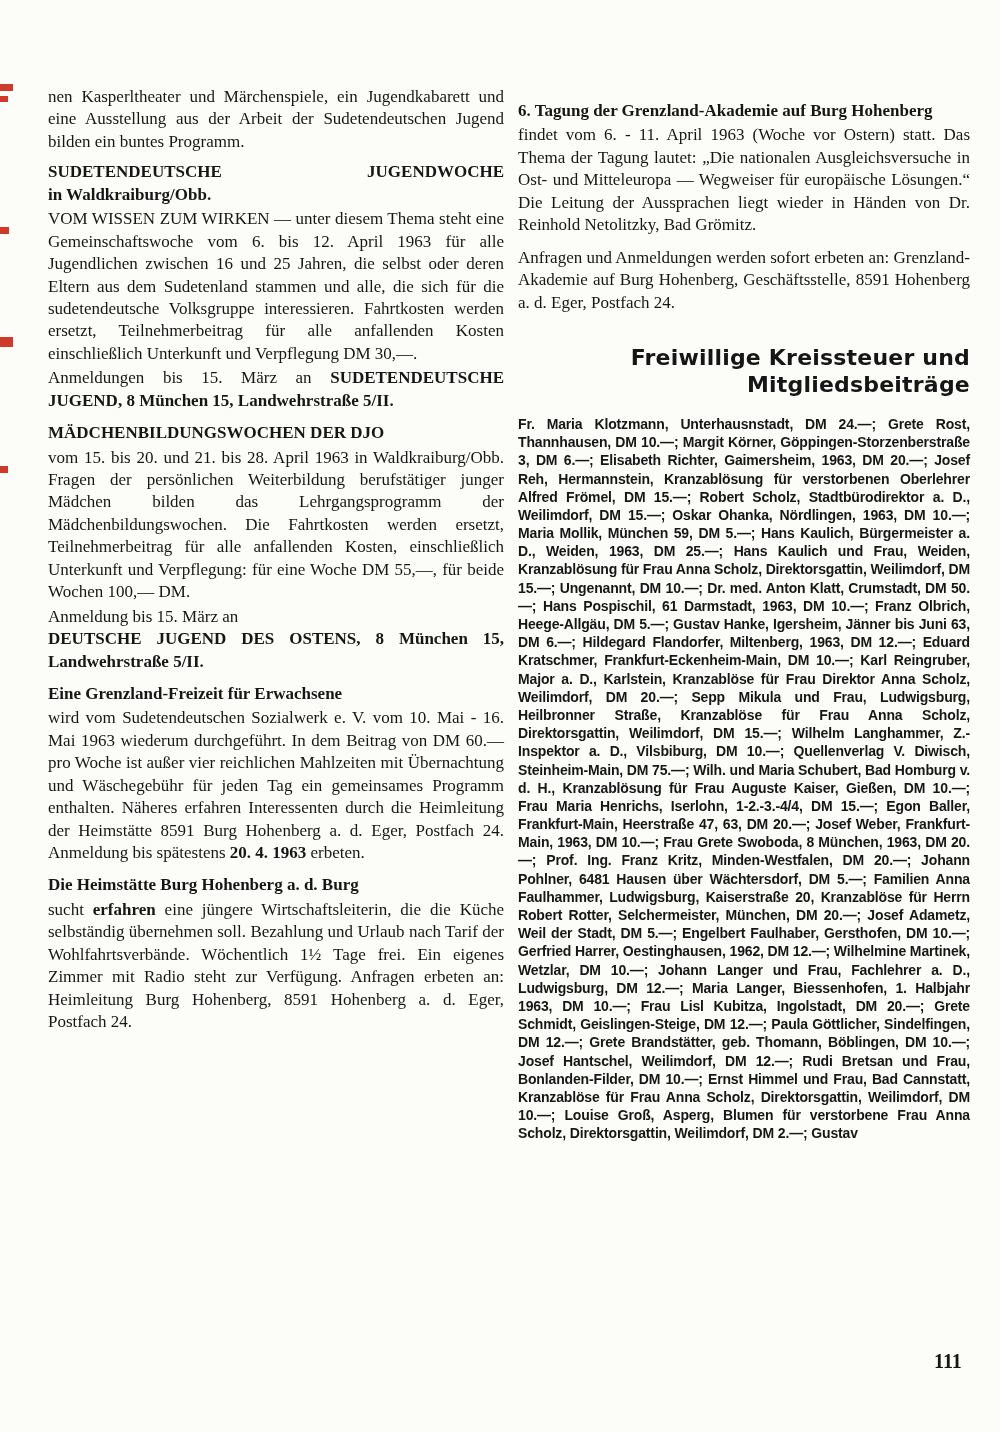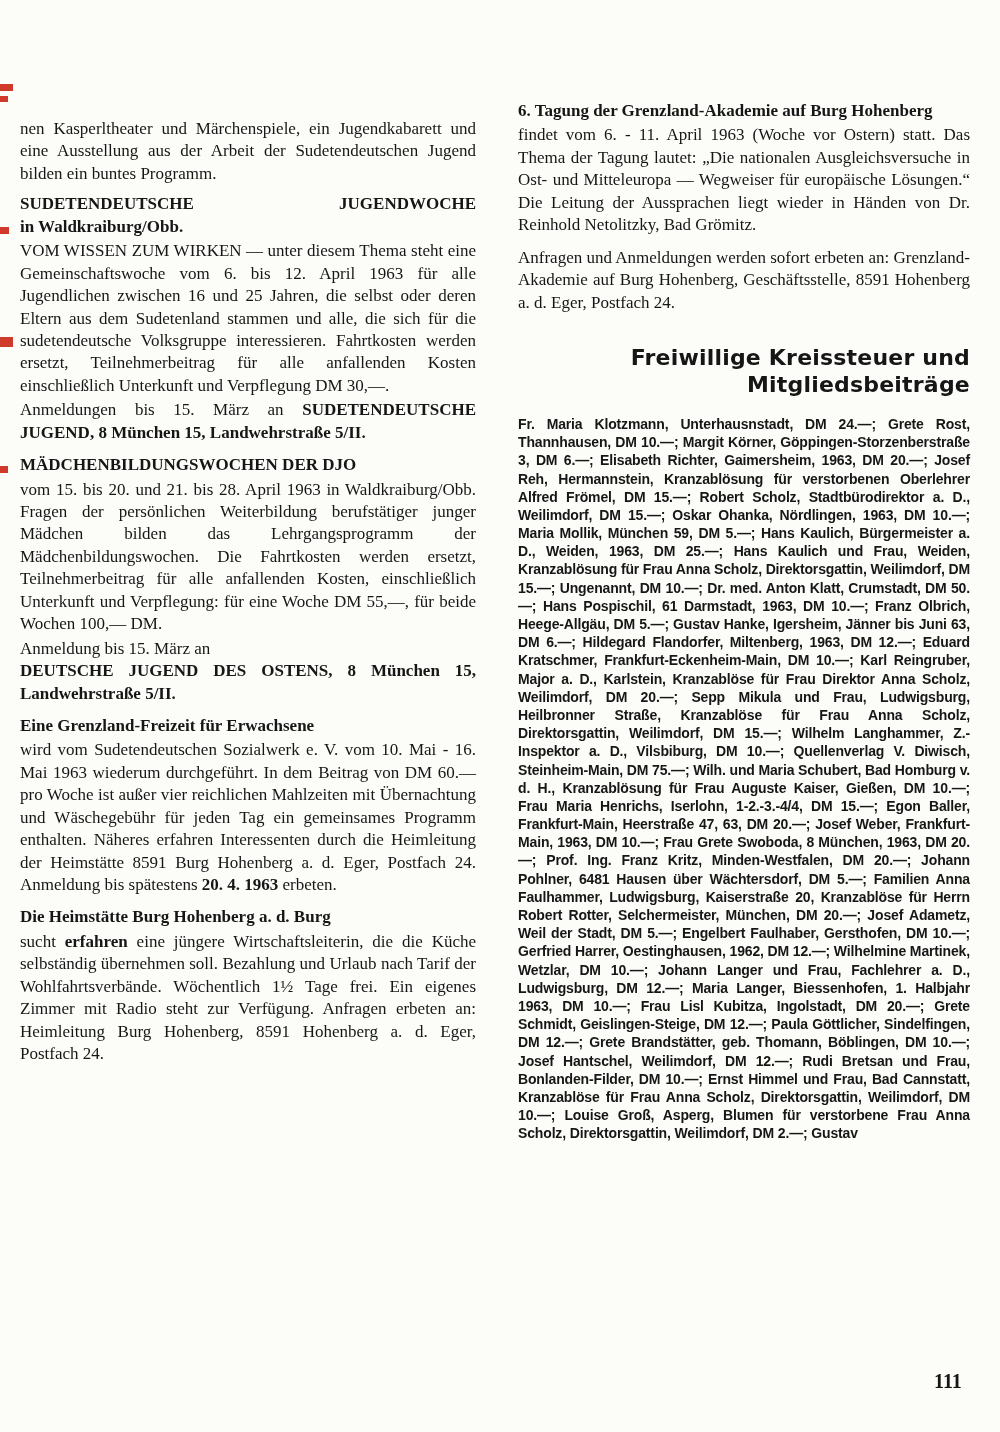--- a/index.html
+++ b/index.html
@@ -21,21 +21,21 @@
     left: 0;
     background: #cf3a2b;
   }
   .m1 { top: 84px;  width: 13px; height: 7px; }
   .m2 { top: 96px;  width: 8px;  height: 6px; }
   .m3 { top: 227px; width: 9px;  height: 7px; }
   .m4 { top: 337px; width: 13px; height: 10px; }
   .m5 { top: 466px; width: 8px;  height: 7px; }
 
   .col { position: absolute; top: 86px; }
-  .col-left  { left: 20px;  width: 456px; margin-top: 32px; }
+  .col-left  { left: 48px;  width: 456px; }
   .col-right { left: 518px; width: 452px; }
 
   .body-text {
     font-size: 17px;
     line-height: 1.32;
     text-align: justify;
     margin: 0 0 2px 0;
     hyphens: auto;
   }
   .head {
@@ -73,21 +73,20 @@
     hyphens: auto;
   }
 
   .page-number {
     position: absolute;
     left: 934px;
     top: 1350px;
     font-family: "Liberation Serif", serif;
     font-weight: bold;
     font-size: 20px;
-    margin-top: 20px;
   }
 </style>
 </head>
 <body>
 
 <div class="page">
 
   <div class="scan-mark m1"></div>
   <div class="scan-mark m2"></div>
   <div class="scan-mark m3"></div>

